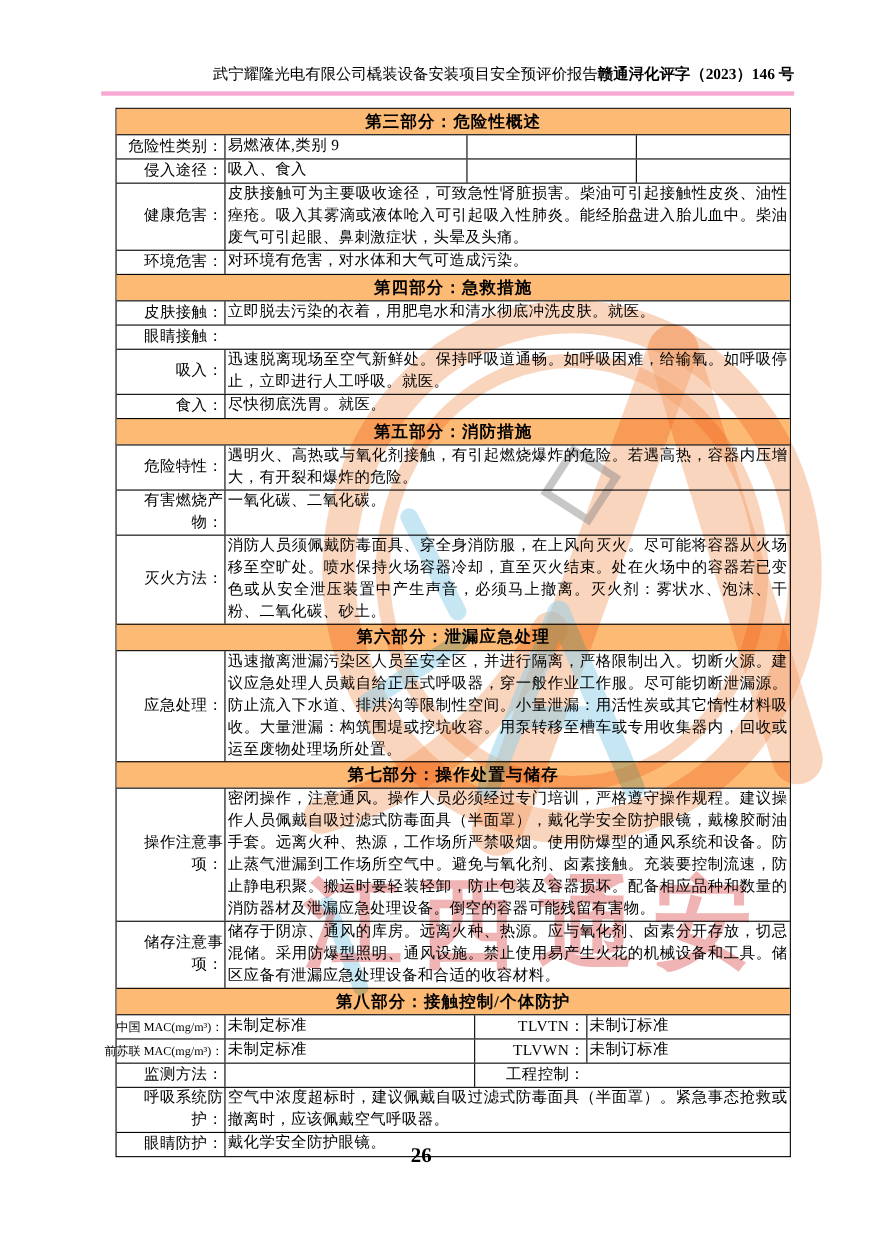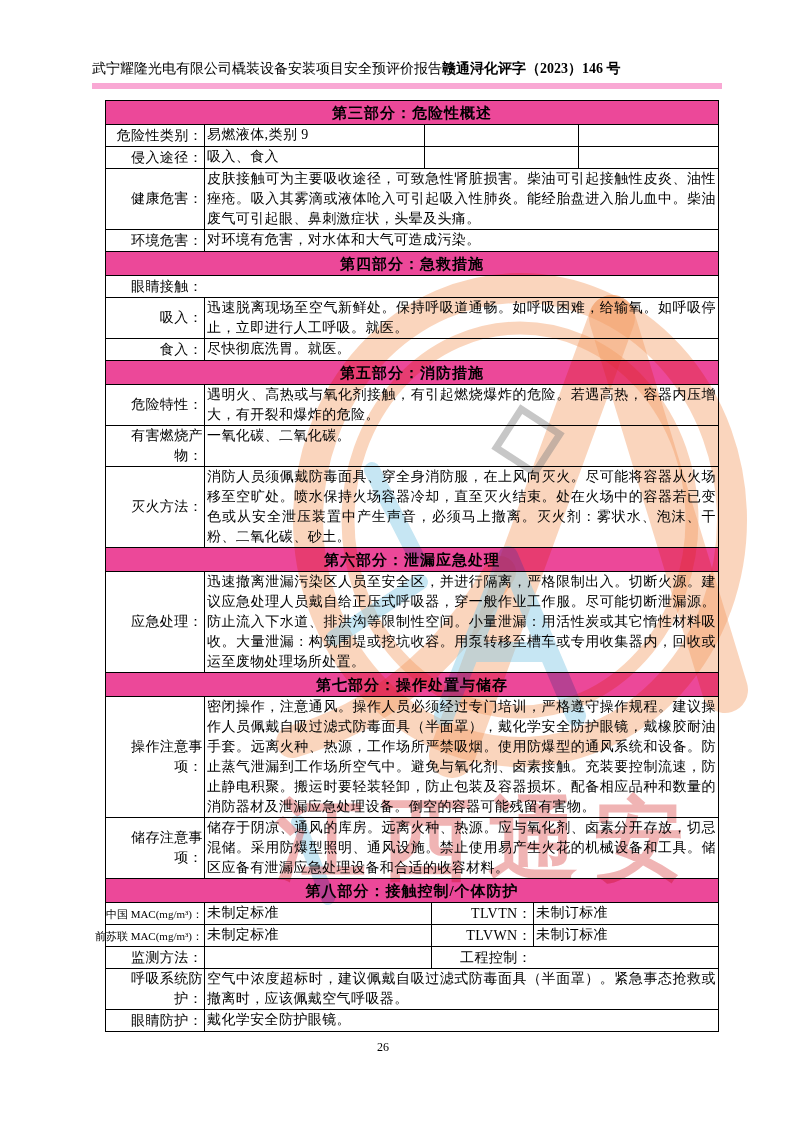--- a/index.html
+++ b/index.html
@@ -3,24 +3,24 @@
 <meta charset="utf-8">
 <style>
   html,body{margin:0;padding:0;background:#ffffff;}
   body{
     width:793px;height:1122px;position:relative;overflow:hidden;
     font-family:"Liberation Serif","DejaVu Serif",serif;
     color:#000;
   }
   
   .doc-header{
-    display:flex;justify-content:flex-start;align-items:flex-end;
+    display:flex;justify-content:flex-end;align-items:flex-end;
     margin:60px 71px 0 92px;
     padding-bottom:5px;
-    border-bottom:6px solid #f9a8d4;
+    border-bottom:4px solid #f9a8d4;
     font-size:14px;line-height:18px;white-space:nowrap;
   }
   .doc-header .doc-num{font-weight:bold;}
   
   .doc-table{
     margin:11px 0 0 105px;width:612px;
     border:1.5px solid #000;
     font-size:14px;line-height:20px;letter-spacing:0.4px;
     box-sizing:content-box;
   }
@@ -36,27 +36,27 @@
   .val{text-align:justify;}
   .flex1{flex:1 1 auto;}
   .w220{width:220px;flex:0 0 220px;}
   .w154{width:154px;flex:0 0 154px;}
   .w227{width:227px;flex:0 0 227px;}
   .l2{
     width:102px;flex:0 0 102px;display:flex;align-items:center;justify-content:flex-end;
     text-align:right;padding:0 1px 0 2px;
   }
   .sec{
-    background:#ec4899;justify-content:center;align-items:center;display:flex;
+    background:#fdba74;justify-content:center;align-items:center;display:flex;
     font-weight:bold;font-size:15px;height:23px;letter-spacing:1px;
   }
   
   .footer{
     position:absolute;top:1040px;left:105px;width:556px;
-    text-align:center;font-weight:normal;font-size:12px;
+    text-align:center;font-weight:bold;font-size:19px;
   }
   
   .watermark{
     position:absolute;left:0;top:0;width:793px;height:1122px;
     pointer-events:none;mix-blend-mode:multiply;z-index:20;
   }
 </style>
 </head>
 <body>
 
@@ -94,20 +94,26 @@
   </div>
   <div class="row">
     <div class="cell lab">
         <span>环境危害：</span>
       </div>
     <div class="cell val flex1">对环境有危害，对水体和大气可造成污染。</div>
   </div>
 
   <div class="row sec">
     <span>第四部分：急救措施</span>
+  </div>
+  <div class="row">
+    <div class="cell lab">
+        <span>皮肤接触：</span>
+      </div>
+    <div class="cell val flex1">立即脱去污染的衣着，用肥皂水和清水彻底冲洗皮肤。就医。</div>
   </div>
   <div class="row">
     <div class="cell lab">
         <span>眼睛接触：</span>
       </div>
   </div>
   <div class="row">
     <div class="cell lab">
         <span>吸入：</span>
       </div>

